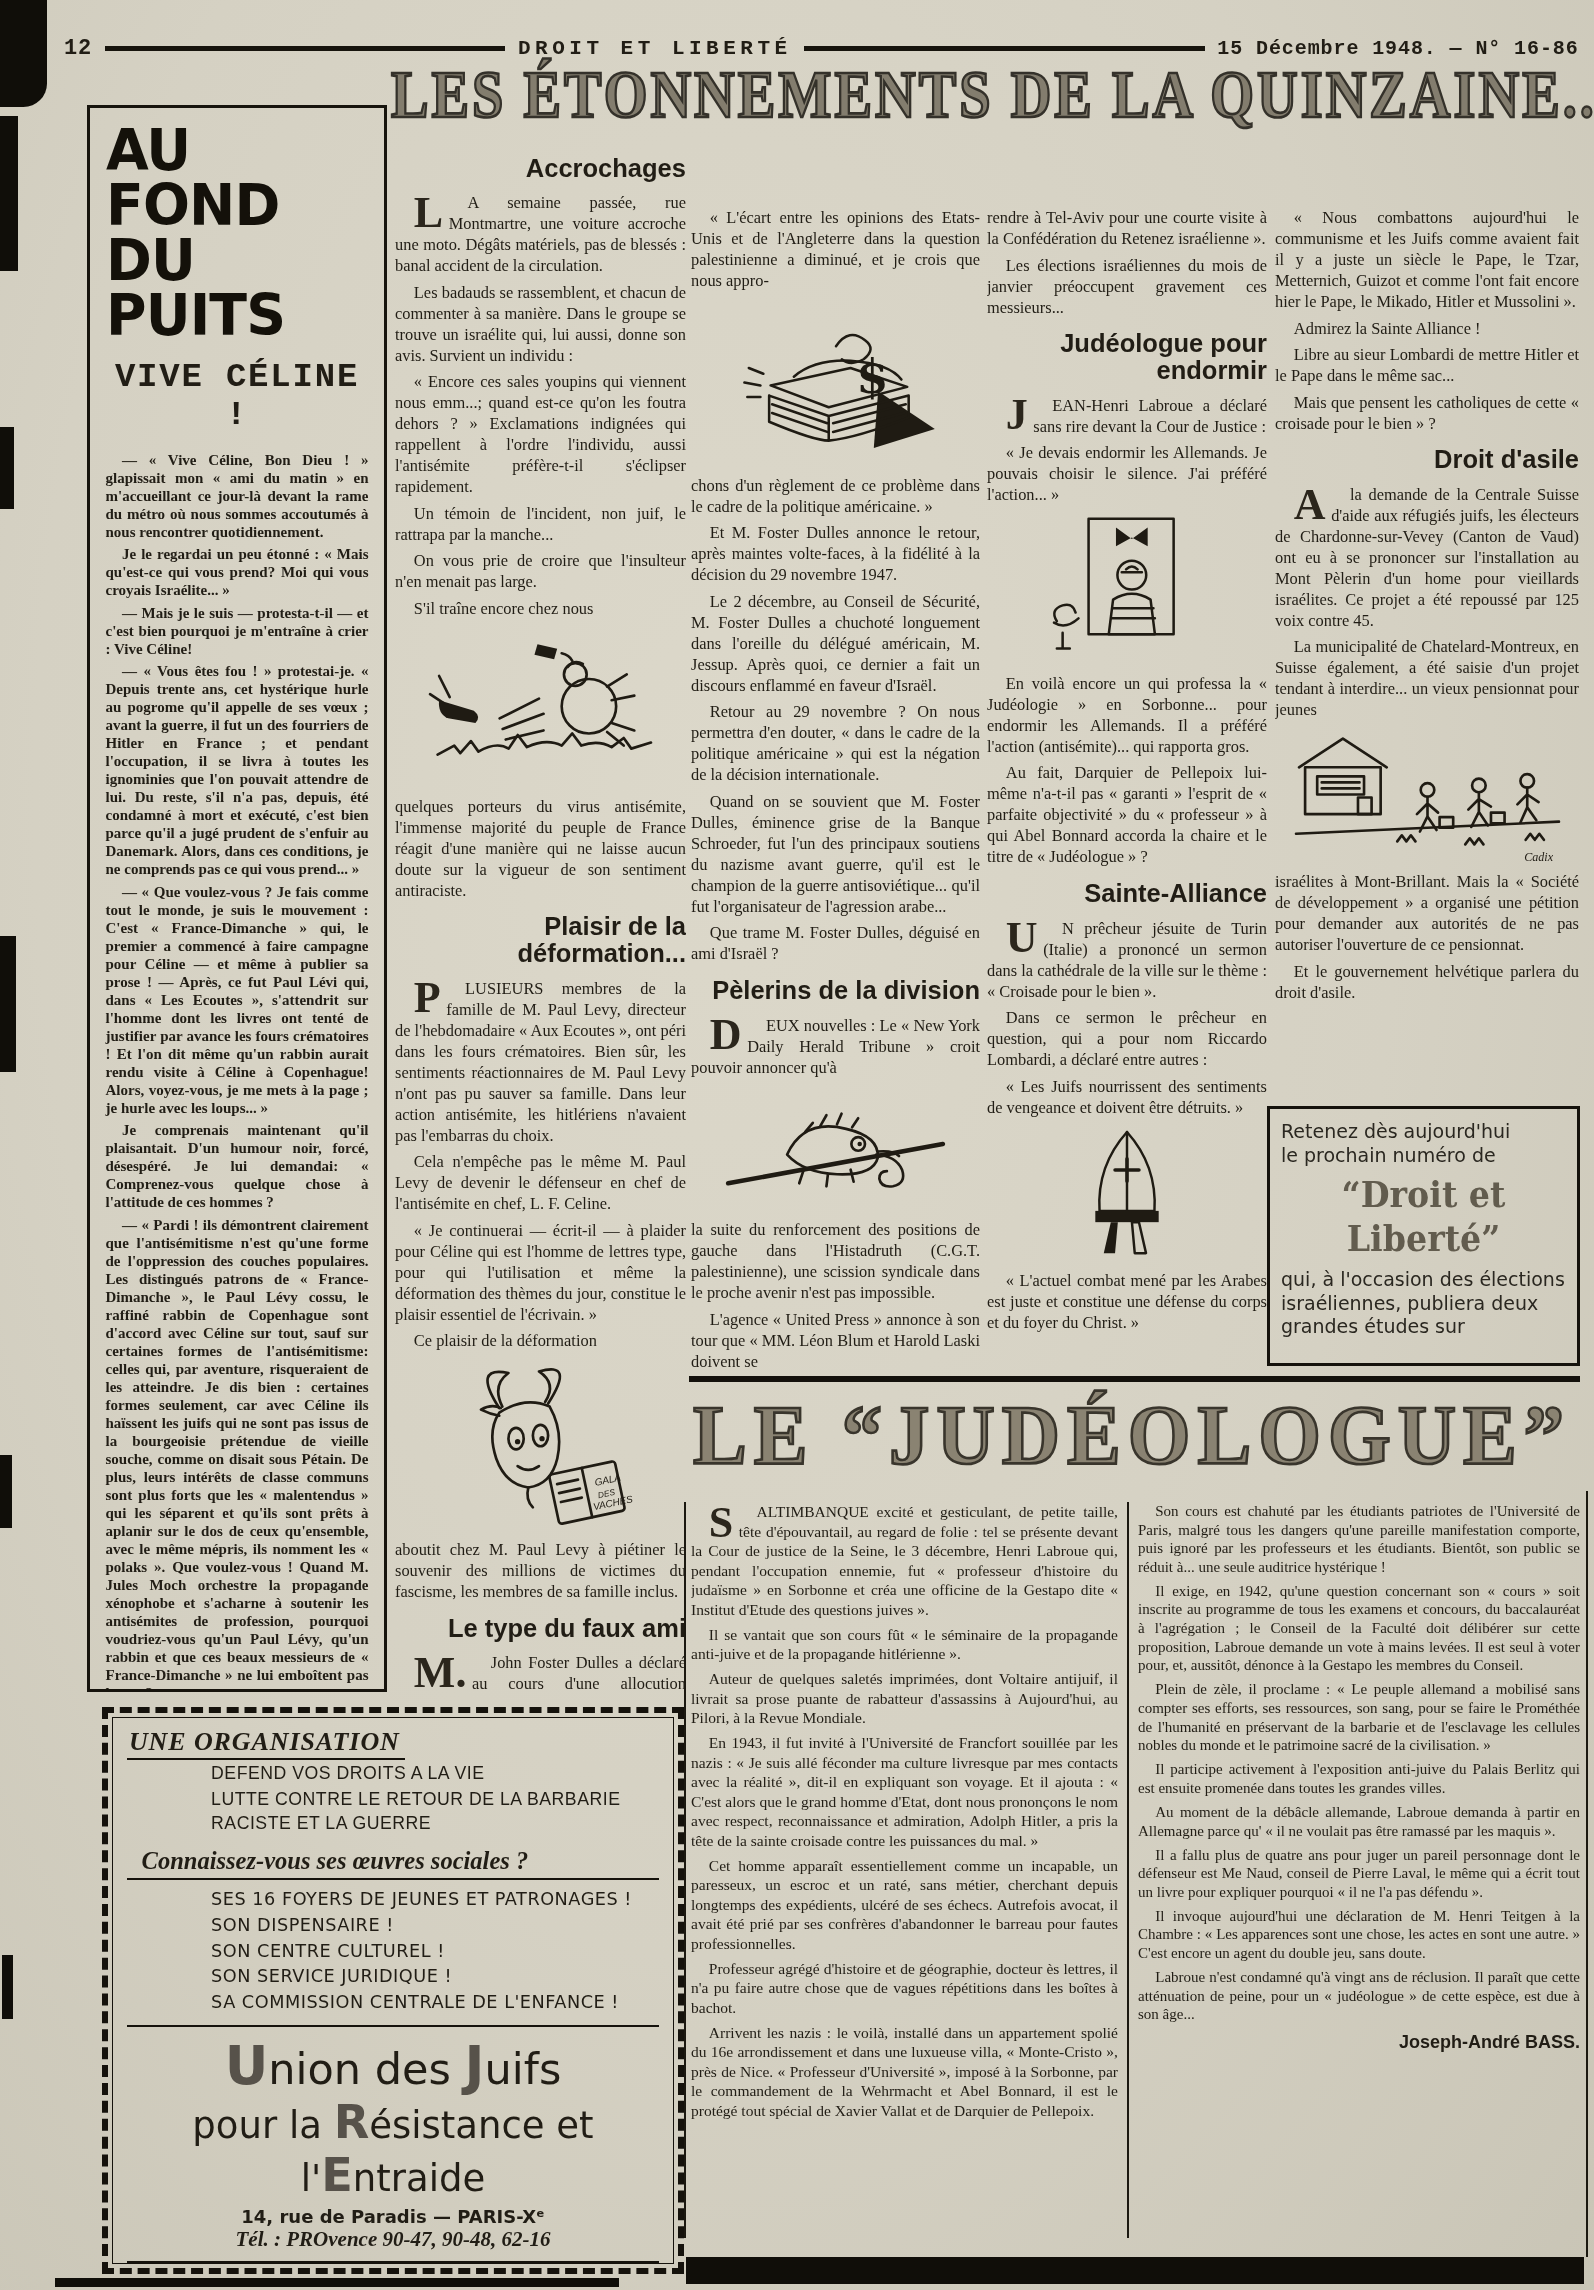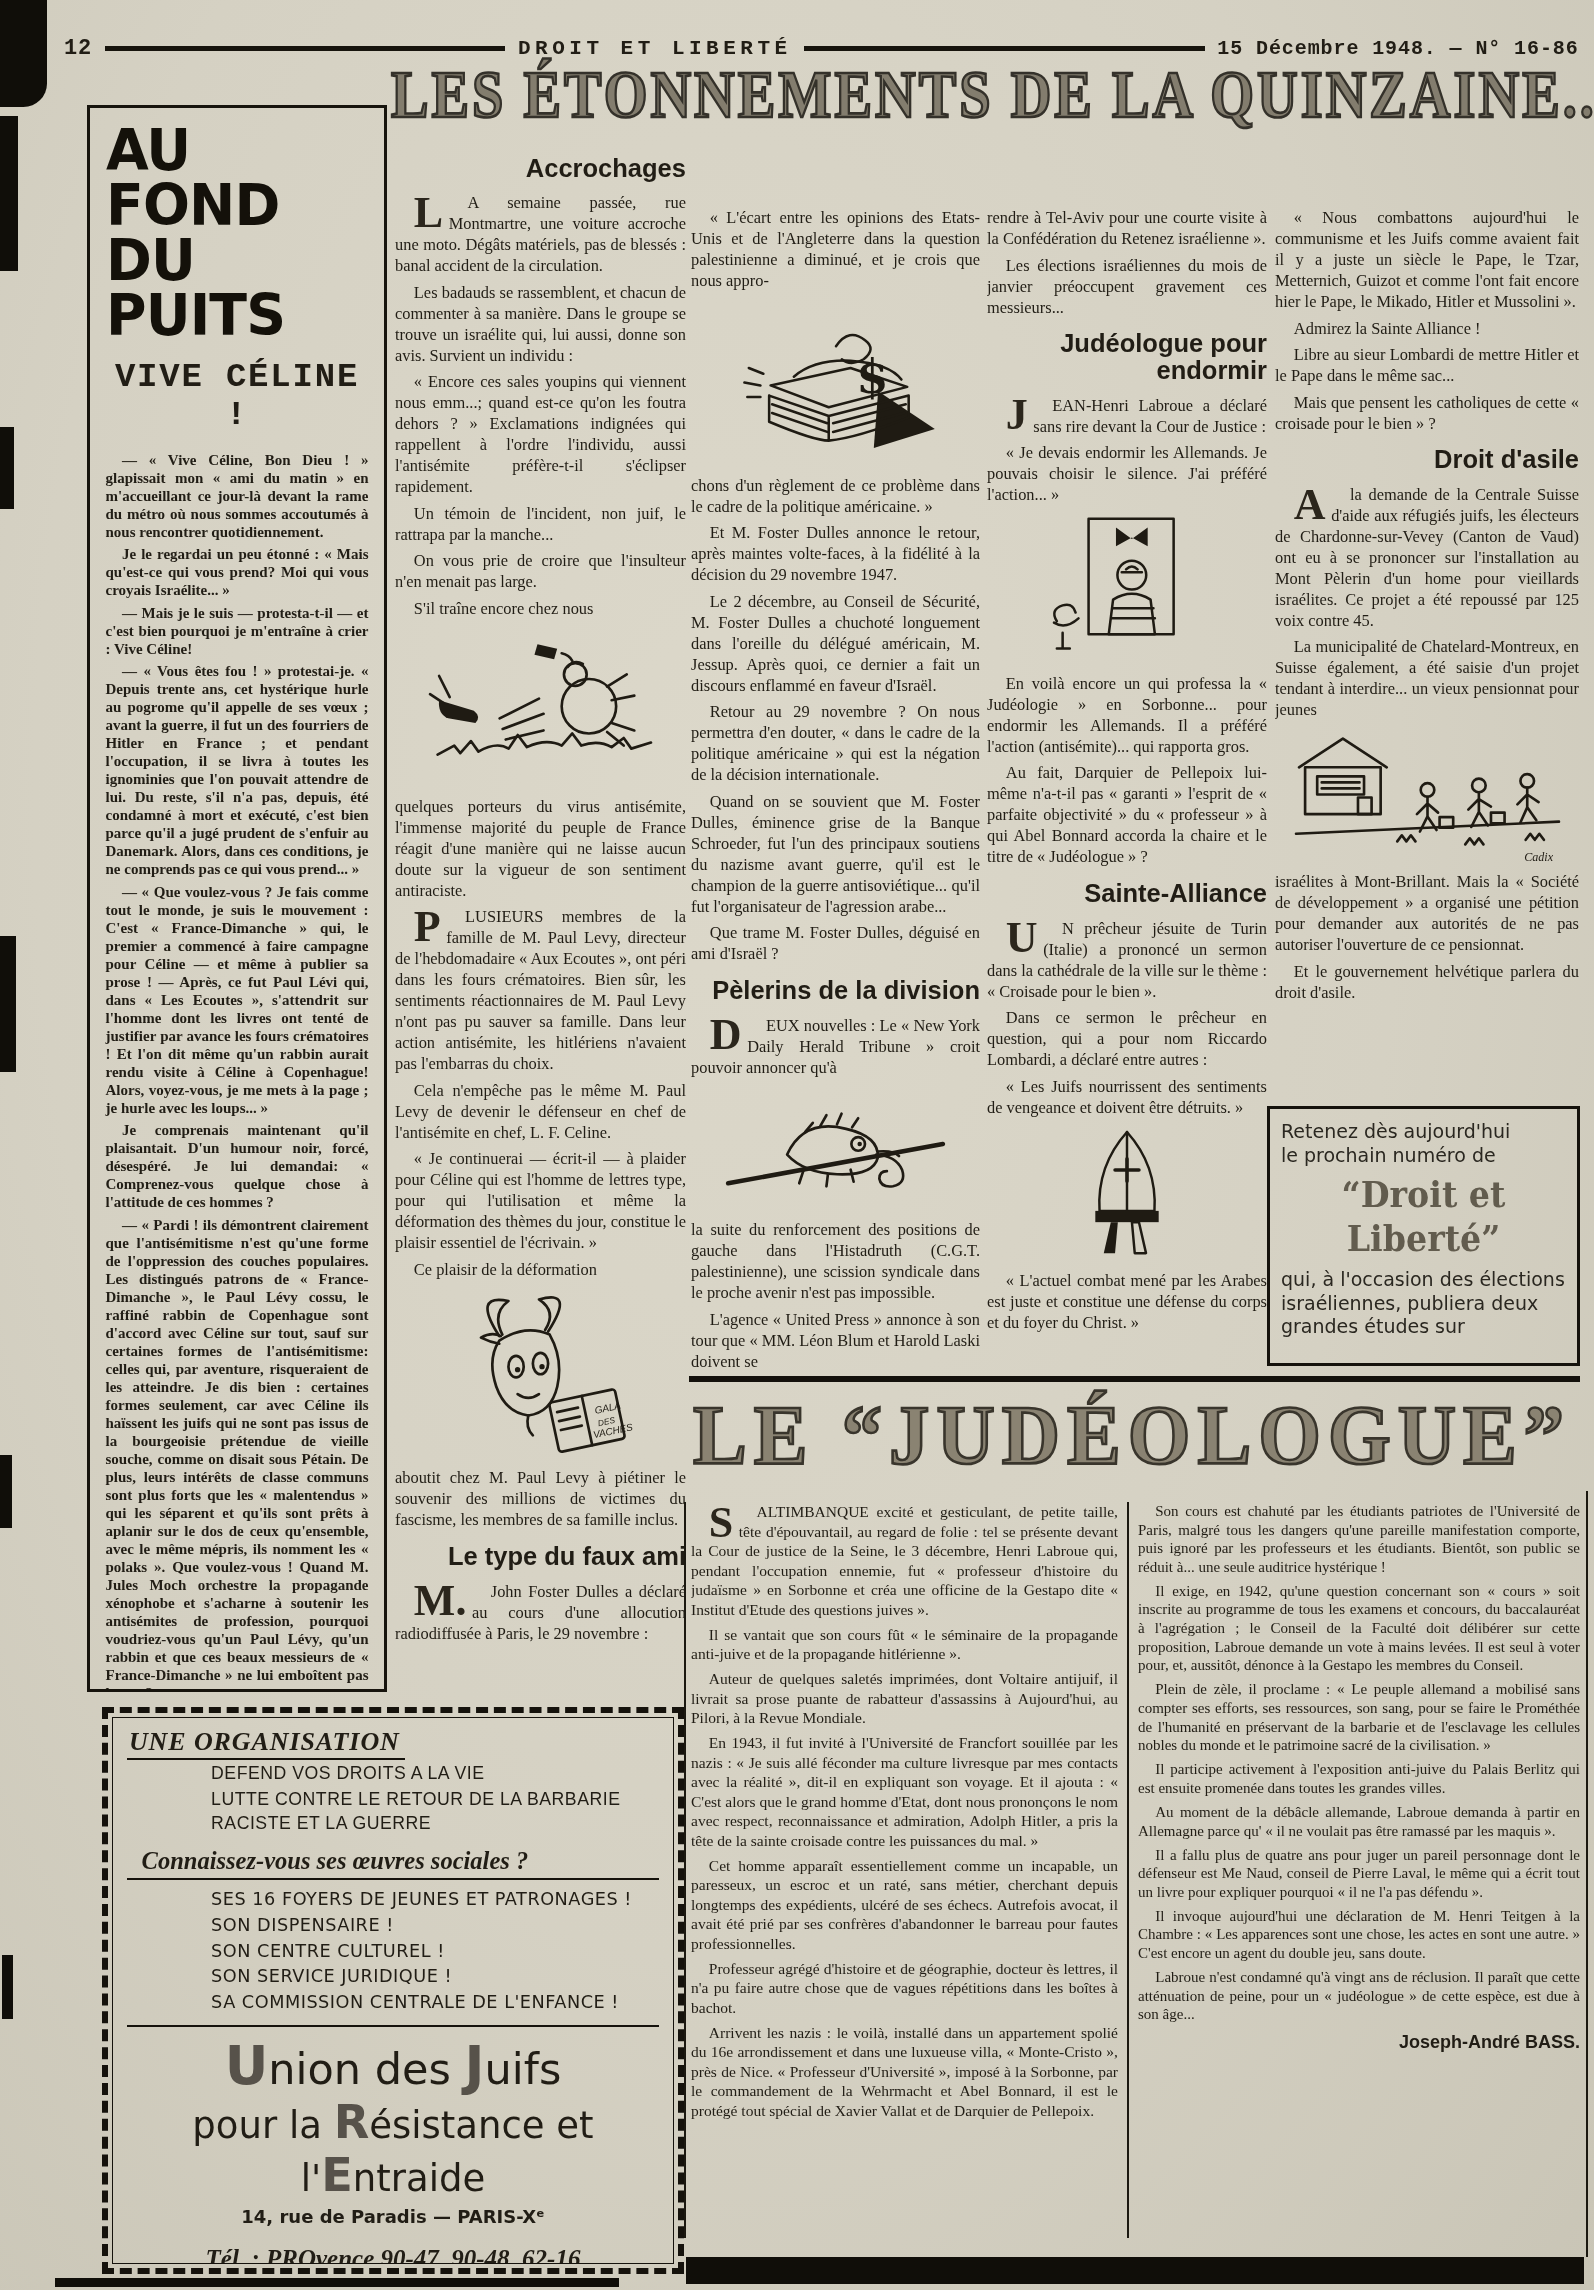--- a/index.html
+++ b/index.html
@@ -59,21 +59,21 @@
     border-bottom:2.7px solid #15120c;padding:0 5.5px 1.8px 1.8px;letter-spacing:0.9px;}
   .uj-lines p{font-family:Liberation Sans, sans-serif;font-size:17.7px;line-height:1.35;margin:1.8px 0 1.8px 84px;letter-spacing:0.5px;}
   #ujre-q{font-style:italic;font-weight:bold;font-size:24.5px;border-bottom:2.7px solid #15120c;
     padding:3.6px 0 3.6px 14.5px;margin:7.3px 0 7.3px;}
   .uj-list p{font-family:"DejaVu Sans",sans-serif;font-size:17.7px;line-height:1.45;margin:0 0 0 84px;letter-spacing:0.5px;}
   .uj-hr{height:2.7px;background:#15120c;margin:9px 0;}
   #org1{text-align:center;font-family:"DejaVu Sans",sans-serif;font-size:43px;line-height:1.1;}
   #org2{text-align:center;font-family:"DejaVu Sans",sans-serif;font-size:37px;line-height:1.15;}
   #org1 .cap,#org2 .cap{font-weight:bold;font-size:1.25em;color:#57524a;}
   #org-addr{text-align:center;font-family:"DejaVu Sans",sans-serif;font-weight:bold;font-size:18px;margin-top:3.6px;}
-  #org-tel{text-align:center;font-weight:bold;font-size:25px;font-style:italic;margin-top:18px;}
+  #org-tel{text-align:center;font-weight:bold;font-size:21px;font-style:italic;margin-top:0;}
   
   .blob{position:absolute;background:#100e09;}
 </style>
 </head>
 <body>
 
 <div id="page">
 
   <div class="blob" style="left:0;top:0;width:47px;height:107px;border-radius:0 0 23.6px 0;"></div>
   <div class="blob" style="left:0;top:116px;width:18px;height:155px;"></div>
@@ -134,20 +134,21 @@
         <path d="M238 78 l26 -16 M244 96 l30 -6"></path>
         <path d="M244 126 l30 10 M238 138 l22 18"></path>
         <path class="solid" d="M146 22 l26 6 -4 14 -26 -6z"></path>
         <path d="M178 34 q10 2 14 10"></path>
       </svg>
     </div>
     <div>
         <p class="noind">quelques porteurs du virus antisémite, l'immense majorité du peuple de France réagit d'une manière qui ne laisse aucun doute sur la vigueur de son sentiment antiraciste.</p>
       </div>
 
+    <div class="sec-h">Plaisir de la déformation...</div>
     <div>
         <p><span class="dc">P</span>LUSIEURS membres de la famille de M. Paul Levy, directeur de l'hebdomadaire « Aux Ecoutes », ont péri dans les fours crématoires. Bien sûr, les sentiments réactionnaires de M. Paul Levy n'ont pas pu sauver sa famille. Dans leur action antisémite, les hitlériens n'avaient pas l'embarras du choix.</p>
         <p>Cela n'empêche pas le même M. Paul Levy de devenir le défenseur en chef de l'antisémite en chef, L. F. Celine.</p>
         <p>« Je continuerai — écrit-il — à plaider pour Céline qui est l'homme de lettres type, pour qui l'utilisation et même la déformation des thèmes du jour, constitue le plaisir essentiel de l'écrivain. »</p>
         <p>Ce plaisir de la déformation</p>
       </div>
     <div class="fig">
       <svg width="229" height="173" viewBox="0 0 300 226" style="font-size:18px">
         <path d="M96 64 Q60 8 108 18 Q86 34 100 62"></path>
         <path d="M160 58 Q196 2 148 16 Q172 32 156 56"></path>

